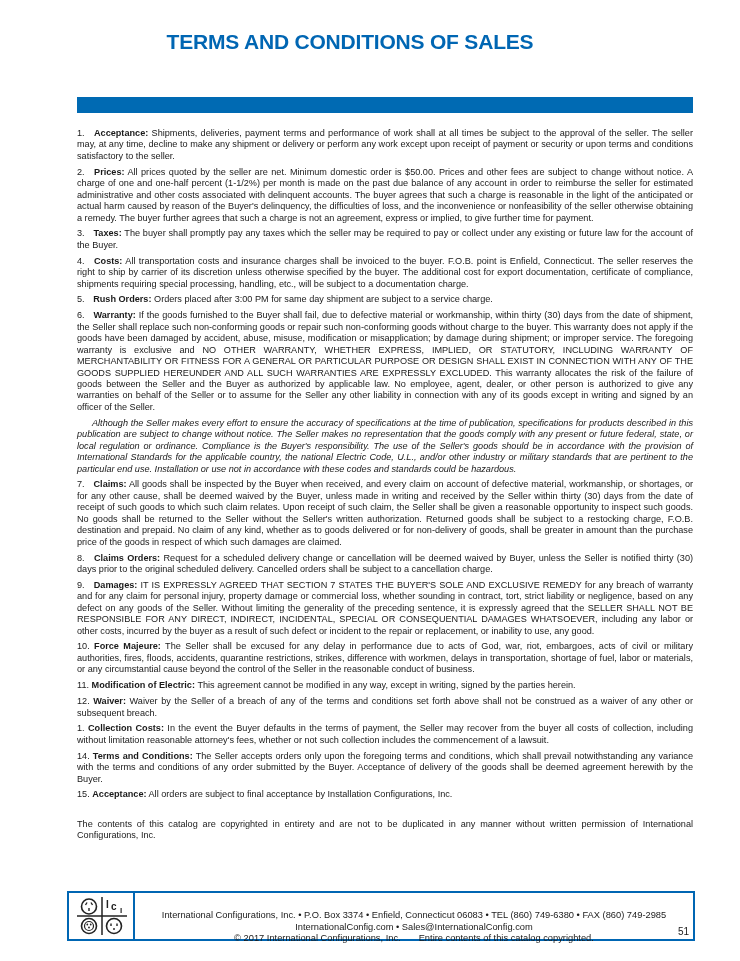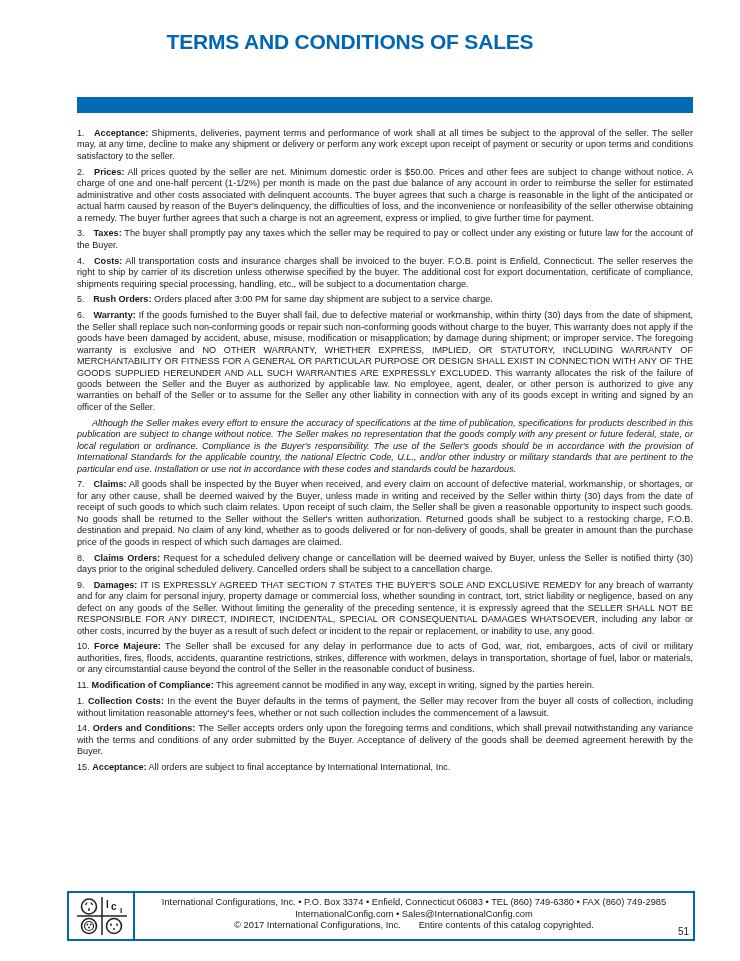--- a/index.html
+++ b/index.html
@@ -12,21 +12,21 @@
              font-size: 9.15px; line-height: 11.45px; text-align: justify; }
   .content p { margin: 0 0 4.4px 0; }
   .content b { font-weight: bold; }
   .num { margin-right: 6px; }
   .indent { text-indent: 15px; font-style: italic; }
   .copyright { margin-top: 18px !important; }
   .footer { position: absolute; left: 67px; top: 891px; width: 624px; height: 46px;
             border: 2px solid #0066b3; background: #ffffff; display: flex; }
   .logo { width: 66px; height: 46px; border-right: 2px solid #0066b3; position: relative; box-sizing: border-box;}
   .logo svg { position: absolute; left: 6px; top: 3px; }
-  .footer-text { flex: 1; text-align: center; font-size: 9.3px; line-height: 11.5px; padding-top: 4px; position: relative; }
+  .footer-text { flex: 1; text-align: center; font-size: 9.3px; line-height: 11.5px; padding-top: 17px; position: relative; }
   .page-num { position: absolute; right: 4px; bottom: 2px; font-size: 10px; }
   .sp { display: inline-block; width: 18px; }
 </style>
 </head>
 <body>
 
 <div class="title">TERMS AND CONDITIONS OF SALES</div>
 <div class="bar"></div>
 
 <div class="content">
@@ -34,24 +34,26 @@
   <p><span class="num">2.</span> <b>Prices:</b> <span>All prices quoted by the seller are net. Minimum domestic order is $50.00. Prices and other fees are subject to change without notice. A charge of one and one-half percent (1-1/2%) per month is made on the past due balance of any account in order to reimburse the seller for estimated administrative and other costs associated with delinquent accounts. The buyer agrees that such a charge is reasonable in the light of the anticipated or actual harm caused by reason of the Buyer's delinquency, the difficulties of loss, and the inconvenience or nonfeasibility of the seller otherwise obtaining a remedy. The buyer further agrees that such a charge is not an agreement, express or implied, to give further time for payment.</span></p>
   <p><span class="num">3.</span> <b>Taxes:</b> <span>The buyer shall promptly pay any taxes which the seller may be required to pay or collect under any existing or future law for the account of the Buyer.</span></p>
   <p><span class="num">4.</span> <b>Costs:</b> <span>All transportation costs and insurance charges shall be invoiced to the buyer. F.O.B. point is Enfield, Connecticut. The seller reserves the right to ship by carrier of its discretion unless otherwise specified by the buyer. The additional cost for export documentation, certificate of compliance, shipments requiring special processing, handling, etc., will be subject to a documentation charge.</span></p>
   <p><span class="num">5.</span> <b>Rush Orders:</b> <span>Orders placed after 3:00 PM for same day shipment are subject to a service charge.</span></p>
   <p><span class="num">6.</span> <b>Warranty:</b> <span>If the goods furnished to the Buyer shall fail, due to defective material or workmanship, within thirty (30) days from the date of shipment, the Seller shall replace such non-conforming goods or repair such non-conforming goods without charge to the buyer. This warranty does not apply if the goods have been damaged by accident, abuse, misuse, modification or misapplication; by damage during shipment; or improper service. The foregoing warranty is exclusive and NO OTHER WARRANTY, WHETHER EXPRESS, IMPLIED, OR STATUTORY, INCLUDING WARRANTY OF MERCHANTABILITY OR FITNESS FOR A GENERAL OR PARTICULAR PURPOSE OR DESIGN SHALL EXIST IN CONNECTION WITH ANY OF THE GOODS SUPPLIED HEREUNDER AND ALL SUCH WARRANTIES ARE EXPRESSLY EXCLUDED. This warranty allocates the risk of the failure of goods between the Seller and the Buyer as authorized by applicable law. No employee, agent, dealer, or other person is authorized to give any warranties on behalf of the Seller or to assume for the Seller any other liability in connection with any of its goods except in writing and signed by an officer of the Seller.</span></p>
   <p class="indent"><span>Although the Seller makes every effort to ensure the accuracy of specifications at the time of publication, specifications for products described in this publication are subject to change without notice. The Seller makes no representation that the goods comply with any present or future federal, state, or local regulation or ordinance. Compliance is the Buyer's responsibility. The use of the Seller's goods should be in accordance with the provision of International Standards for the applicable country, the national Electric Code, U.L., and/or other industry or military standards that are pertinent to the particular end use. Installation or use not in accordance with these codes and standards could be hazardous.</span></p>
   <p><span class="num">7.</span> <b>Claims:</b> <span>All goods shall be inspected by the Buyer when received, and every claim on account of defective material, workmanship, or shortages, or for any other cause, shall be deemed waived by the Buyer, unless made in writing and received by the Seller within thirty (30) days from the date of receipt of such goods to which such claim relates. Upon receipt of such claim, the Seller shall be given a reasonable opportunity to inspect such goods. No goods shall be returned to the Seller without the Seller's written authorization. Returned goods shall be subject to a restocking charge, F.O.B. destination and prepaid. No claim of any kind, whether as to goods delivered or for non-delivery of goods, shall be greater in amount than the purchase price of the goods in respect of which such damages are claimed.</span></p>
   <p><span class="num">8.</span> <b>Claims Orders:</b> <span>Request for a scheduled delivery change or cancellation will be deemed waived by Buyer, unless the Seller is notified thirty (30) days prior to the original scheduled delivery. Cancelled orders shall be subject to a cancellation charge.</span></p>
   <p><span class="num">9.</span> <b>Damages:</b> <span>IT IS EXPRESSLY AGREED THAT SECTION 7 STATES THE BUYER'S SOLE AND EXCLUSIVE REMEDY for any breach of warranty and for any claim for personal injury, property damage or commercial loss, whether sounding in contract, tort, strict liability or negligence, based on any defect on any goods of the Seller. Without limiting the generality of the preceding sentence, it is expressly agreed that the SELLER SHALL NOT BE RESPONSIBLE FOR ANY DIRECT, INDIRECT, INCIDENTAL, SPECIAL OR CONSEQUENTIAL DAMAGES WHATSOEVER, including any labor or other costs, incurred by the buyer as a result of such defect or incident to the repair or replacement, or inability to use, any good.</span></p>
   <p><span>10.</span> <b>Force Majeure:</b> <span>The Seller shall be excused for any delay in performance due to acts of God, war, riot, embargoes, acts of civil or military authorities, fires, floods, accidents, quarantine restrictions, strikes, difference with workmen, delays in transportation, shortage of fuel, labor or materials, or any circumstantial cause beyond the control of the Seller in the reasonable conduct of business.</span></p>
-  <p><span>11.</span> <b>Modification of Compliance:</b> <span>This agreement cannot be modified in any way, except in writing, signed by the parties herein.</span></p>
+  <p><span>11.</span> <b>Modification of Electric:</b> <span>This agreement cannot be modified in any way, except in writing, signed by the parties herein.</span></p>
+  <p><span>12.</span> <b>Waiver:</b> <span>Waiver by the Seller of a breach of any of the terms and conditions set forth above shall not be construed as a waiver of any other or subsequent breach.</span></p>
   <p><span>1.</span> <b>Collection Costs:</b> <span>In the event the Buyer defaults in the terms of payment, the Seller may recover from the buyer all costs of collection, including without limitation reasonable attorney's fees, whether or not such collection includes the commencement of a lawsuit.</span></p>
-  <p><span>14.</span> <b>Orders and Conditions:</b> <span>The Seller accepts orders only upon the foregoing terms and conditions, which shall prevail notwithstanding any variance with the terms and conditions of any order submitted by the Buyer. Acceptance of delivery of the goods shall be deemed agreement herewith by the Buyer.</span></p>
-  <p><span>15.</span> <b>Acceptance:</b> <span>All orders are subject to final acceptance by International International, Inc.</span></p>
+  <p><span>14.</span> <b>Terms and Conditions:</b> <span>The Seller accepts orders only upon the foregoing terms and conditions, which shall prevail notwithstanding any variance with the terms and conditions of any order submitted by the Buyer. Acceptance of delivery of the goods shall be deemed agreement herewith by the Buyer.</span></p>
+  <p><span>15.</span> <b>Acceptance:</b> <span>All orders are subject to final acceptance by Installation Configurations, Inc.</span></p>
+  <p class="copyright">The contents of this catalog are copyrighted in entirety and are not to be duplicated in any manner without written permission of International Configurations, Inc.</p>
 </div>
 
 <div class="footer">
   <div class="logo">
     <svg width="54" height="40" viewBox="0 0 54 40">
       <line x1="27" y1="1" x2="27" y2="39" stroke="#222" stroke-width="1.5"></line>
       <line x1="2" y1="20" x2="52" y2="20" stroke="#222" stroke-width="1.5"></line>
       <circle cx="14" cy="10.5" r="7.5" fill="none" stroke="#222" stroke-width="1.6"></circle>
       <line x1="10.5" y1="9" x2="12" y2="6.5" stroke="#222" stroke-width="1.4"></line>
       <line x1="17.5" y1="9" x2="16" y2="6.5" stroke="#222" stroke-width="1.4"></line>

